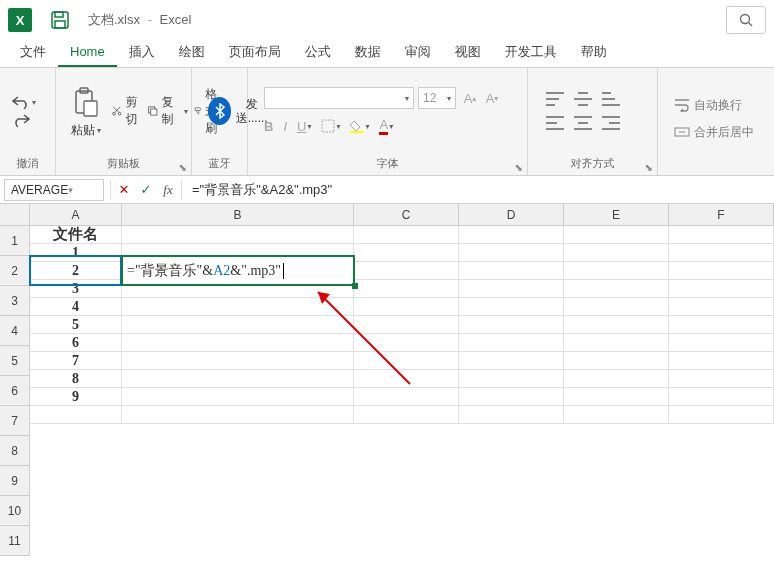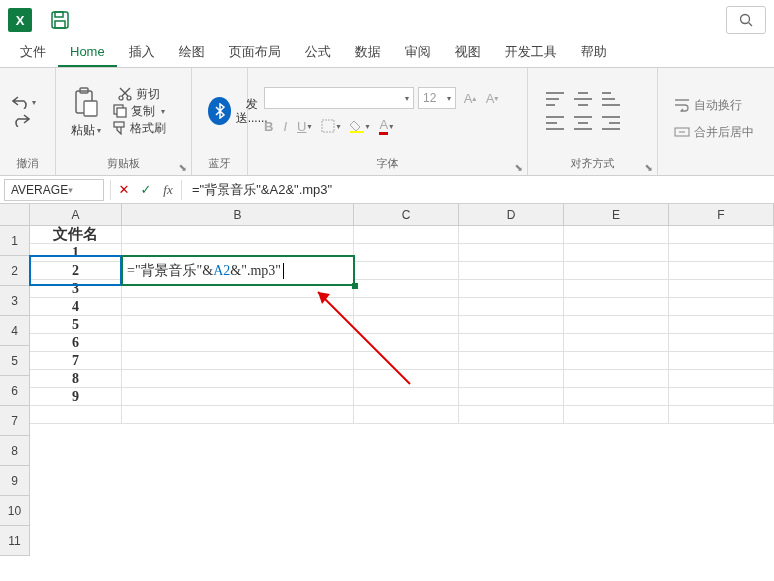--- a/index.html
+++ b/index.html
@@ -25,21 +25,21 @@
 .ribbon-group-label { text-align: center; font-size: 11px; color: #666; padding: 2px 0 4px; position: relative; }
 .ribbon-group-label .launcher { position: absolute; right: 4px; bottom: 2px; font-size: 10px; color: #888; }
 
 .undo-col { display: flex; flex-direction: column; gap: 4px; padding: 4px; }
 .undo-btn { display: flex; align-items: center; gap: 2px; color: #555; }
 
 .paste-col { display: flex; flex-direction: column; align-items: center; gap: 2px; padding: 2px 6px; }
 .paste-big { width: 32px; height: 36px; display: flex; align-items: center; justify-content: center; color: #555; }
 .paste-label { font-size: 12px; display: flex; align-items: center; gap: 2px; }
 
-.clip-col { display: flex; flex-direction: column; padding: 2px 4px; font-size: 12px; color: #444; align-items: center; }
+.clip-col { display: flex; flex-direction: row; gap: 6px; padding: 2px 4px; font-size: 12px; color: #444; }
 .clip-row { display: flex; align-items: center; gap: 4px; }
 
 .bt-col { display: flex; align-items: center; gap: 2px; padding: 2px 8px; }
 .bt-icon { width: 28px; height: 28px; background: #0a66c2; border-radius: 50%; display: flex; align-items: center; justify-content: center; color: #fff; font-size: 14px; }
 .bt-label { font-size: 12px; text-align: center; line-height: 1.2; }
 
 .font-col { display: flex; flex-direction: column; gap: 8px; padding: 4px 8px; color: #aaa; }
 .font-row1 { display: flex; gap: 4px; align-items: center; }
 .font-sel { border: 1px solid #ccc; background: #fff; height: 22px; display: flex; align-items: center; padding: 0 4px; color: #999; }
 .font-name { width: 150px; }
@@ -101,20 +101,25 @@
 <body>
 
 <div class="titlebar">
   <div class="app-icon">X</div>
   <div class="save-icon">
     <svg width="18" height="18" viewBox="0 0 18 18">
         <rect x="1" y="1" width="16" height="16" rx="2" fill="none" stroke="#107c41" stroke-width="1.5"></rect>
         <rect x="4" y="1" width="8" height="5" fill="none" stroke="#107c41" stroke-width="1.5"></rect>
         <rect x="4" y="10" width="10" height="7" fill="none" stroke="#107c41" stroke-width="1.5"></rect>
       </svg>
+  </div>
+  <div class="title-text">
+    <span>文档.xlsx</span>
+    <span class="sep">-</span>
+    <span>Excel</span>
   </div>
   <div class="search-btn">
     <svg width="14" height="14" viewBox="0 0 14 14">
         <circle cx="6" cy="6" r="4.5" fill="none" stroke="#666" stroke-width="1.3"></circle>
         <line x1="9.5" y1="9.5" x2="13" y2="13" stroke="#666" stroke-width="1.3"></line>
       </svg>
   </div>
 </div>
 
 <div class="menubar">

